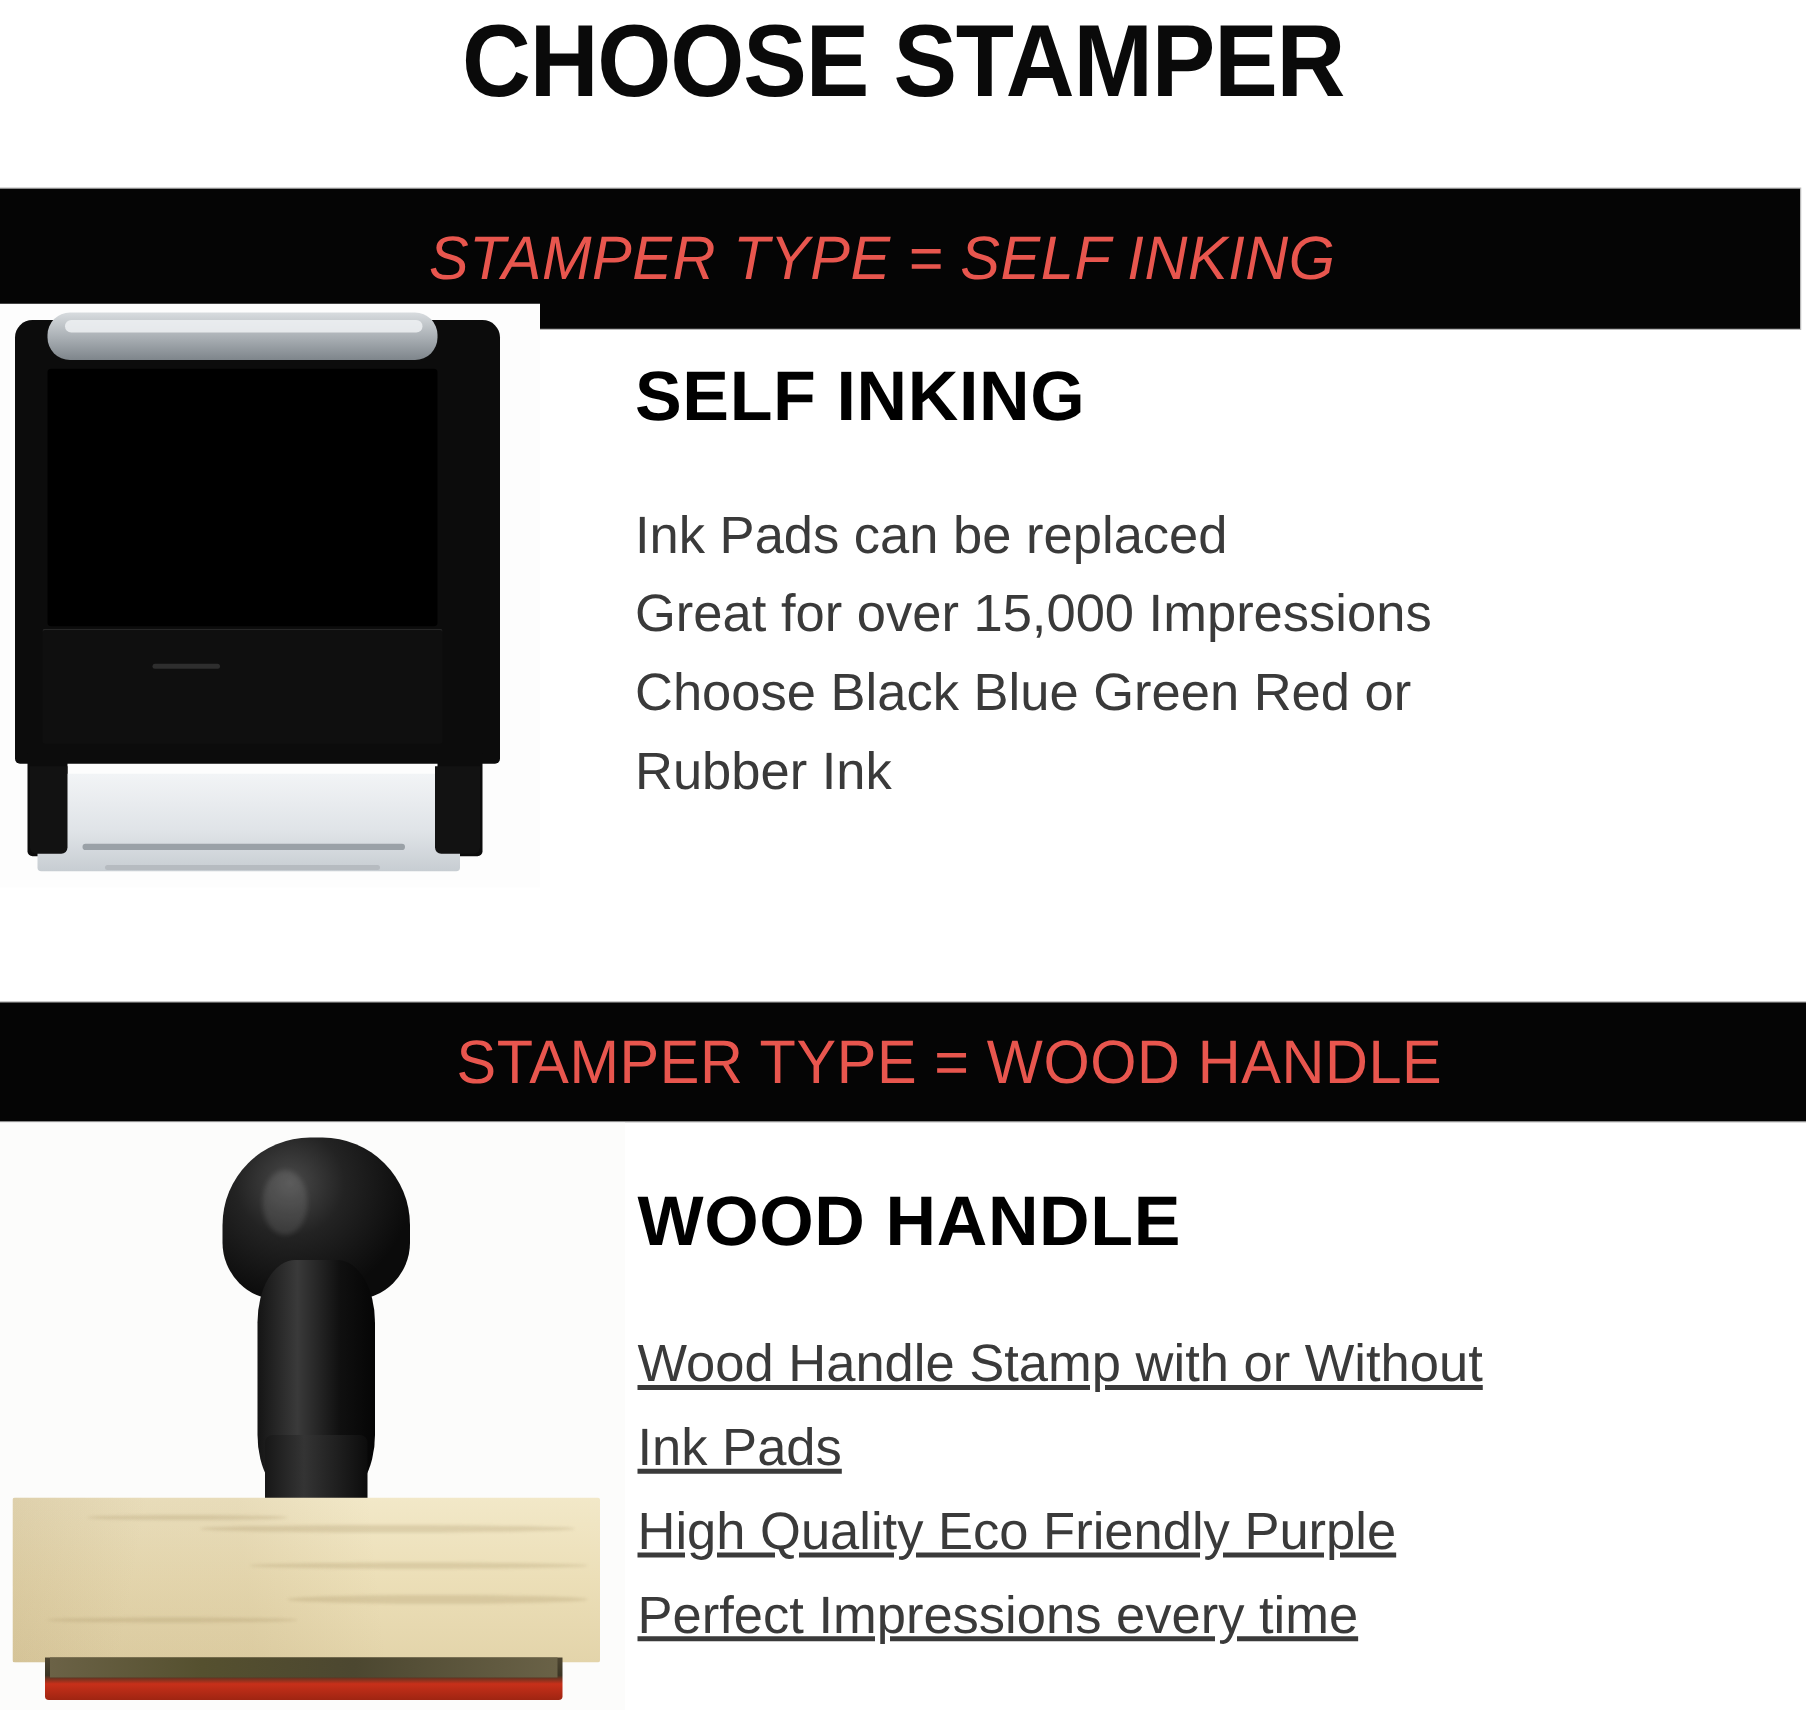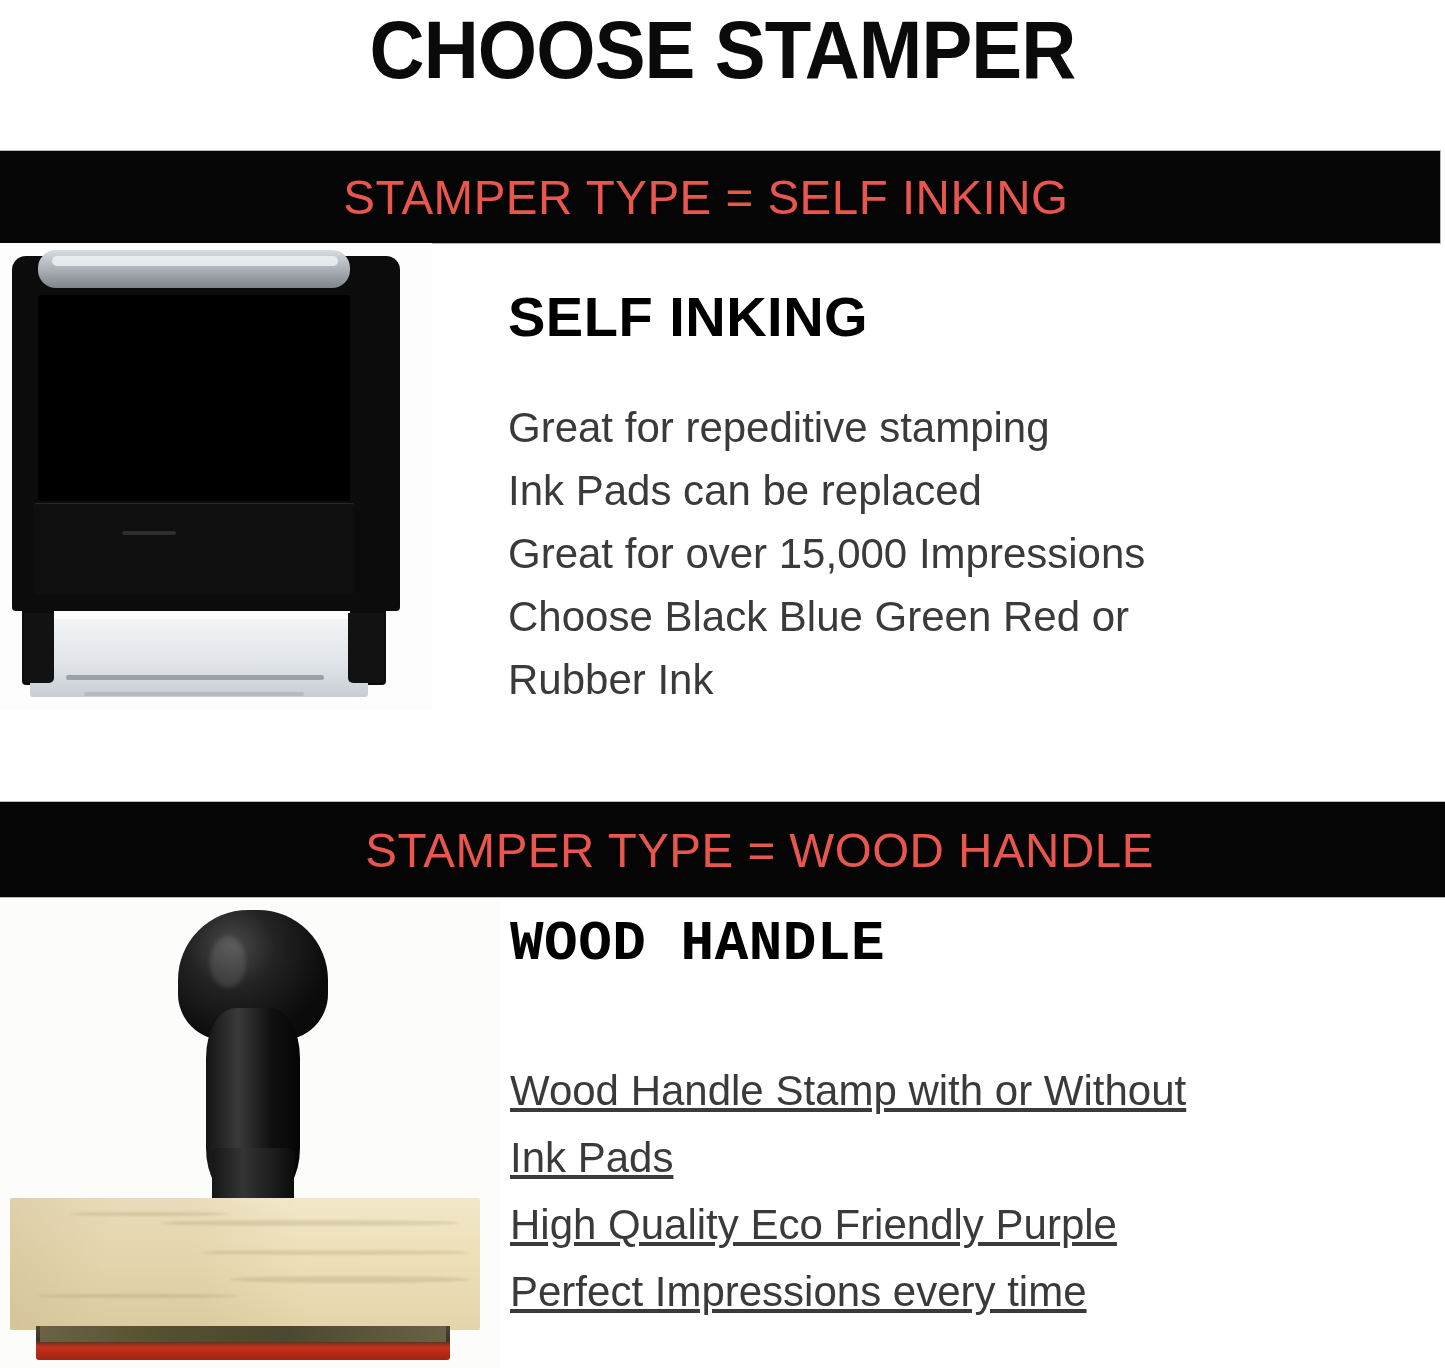--- a/index.html
+++ b/index.html
@@ -56,21 +56,22 @@
     letter-spacing: 0.5px;
     color: #e8564e;
     white-space: nowrap;
     transform: scaleX(0.97);
   }
 
   #banner-self {
     left: 0px;
     top: 151px;
     width: 1440px;
-    height: 92px;
+    height: 112px;
+    font-style: italic;
   }
   #banner-self .banner-text {
     transform: translateX(-14px) scaleX(0.97);
   }
 
   #banner-wood {
     left: 0px;
     top: 802px;
     width: 1421px;
     height: 95px;
@@ -98,21 +99,21 @@
     font-size: 42px;
     color: #3a3a3a;
   }
   .section-lines .line {
     white-space: nowrap;
   }
 
   #head-self { left: 508px; top: 287px; }
   #lines-self { left: 508px; top: 396px; line-height: 63px; }
 
-  #head-wood { left: 510px; top: 914px; font-family: Liberation Mono, monospace; }
+  #head-wood { left: 510px; top: 947px; }
   #lines-wood { left: 510px; top: 1057px; line-height: 67px; text-decoration: underline; }
 
   
   #photo-self {
     position: absolute;
     left: 0px;
     top: 243px;
     width: 432px;
     height: 467px;
     background: #fdfdfd;
@@ -344,21 +345,20 @@
     <div class="si-base"></div>
     <div class="si-base-line"></div>
     <div class="si-base-dots"></div>
     <div class="si-base-cap-l"></div>
     <div class="si-base-cap-r"></div>
   </div>
 
   <div class="section-head" id="head-self">SELF INKING</div>
 
   <div class="section-lines" id="lines-self">
-    <div class="line">Great for repeditive stamping</div>
     <div class="line">Ink Pads can be replaced</div>
     <div class="line">Great for over 15,000 Impressions</div>
     <div class="line">Choose Black Blue Green Red or</div>
     <div class="line">Rubber Ink</div>
   </div>
 
   <div class="banner" id="banner-wood">
     <span class="banner-text">STAMPER TYPE = WOOD HANDLE</span>
   </div>
 

